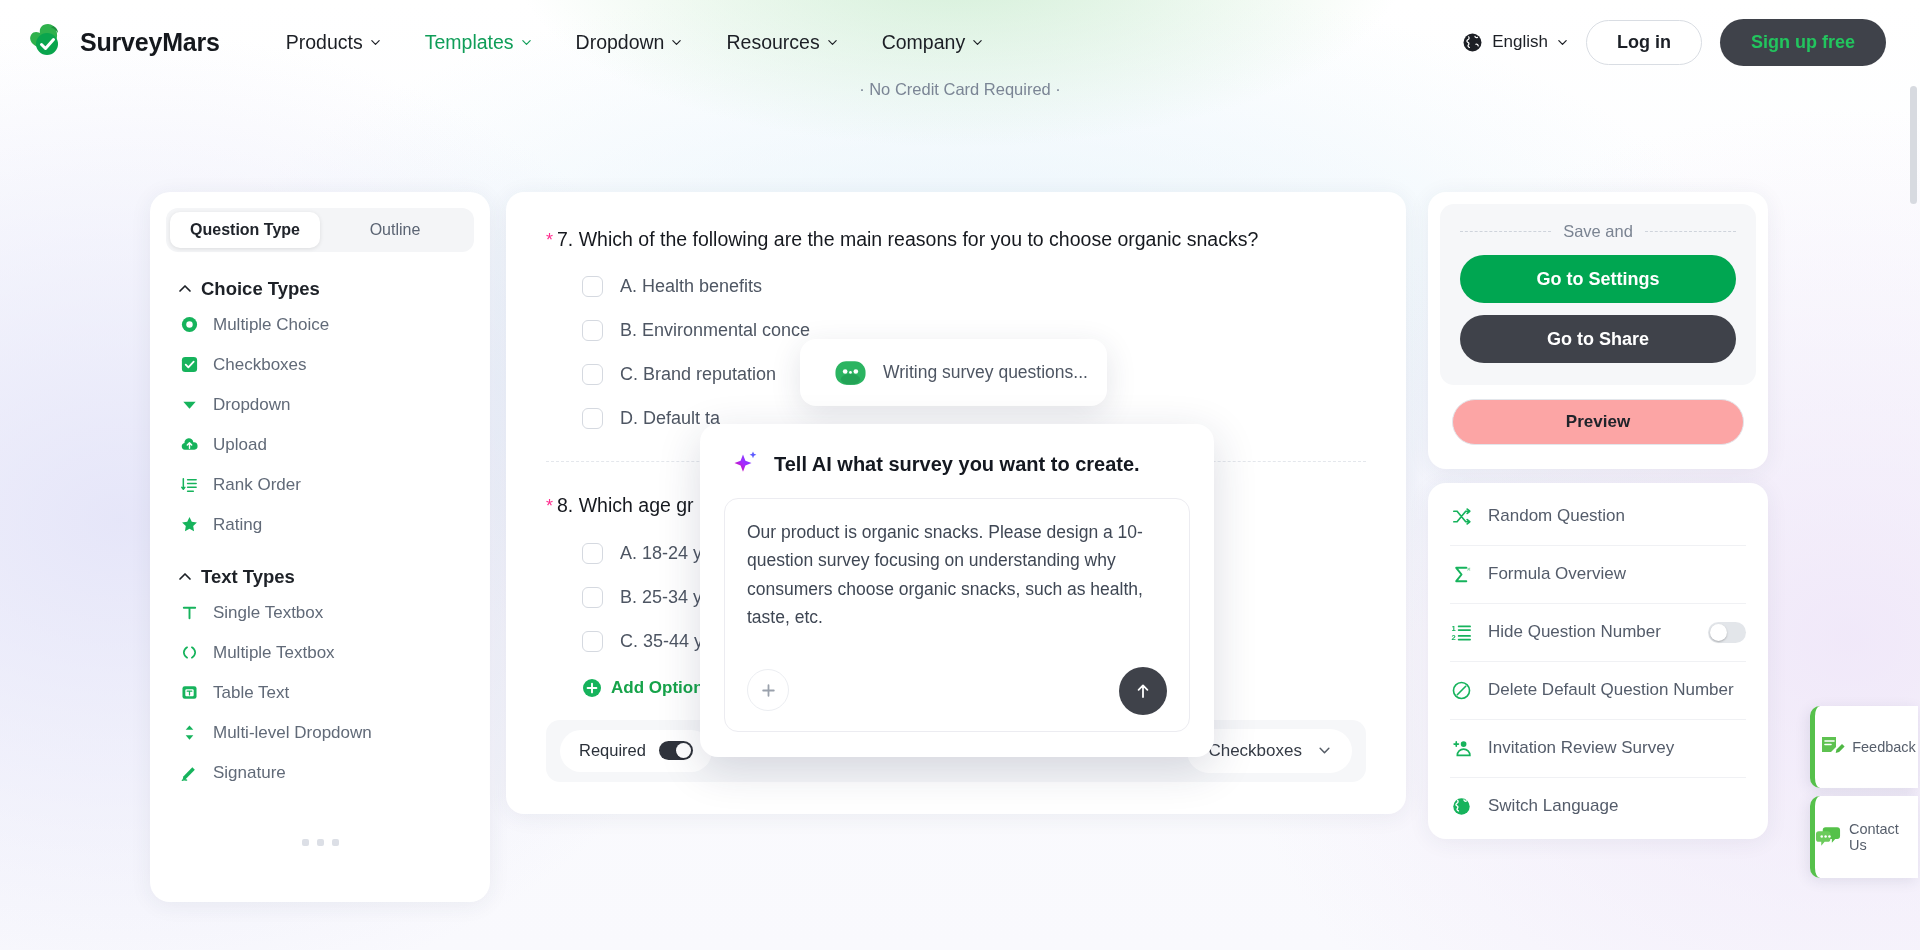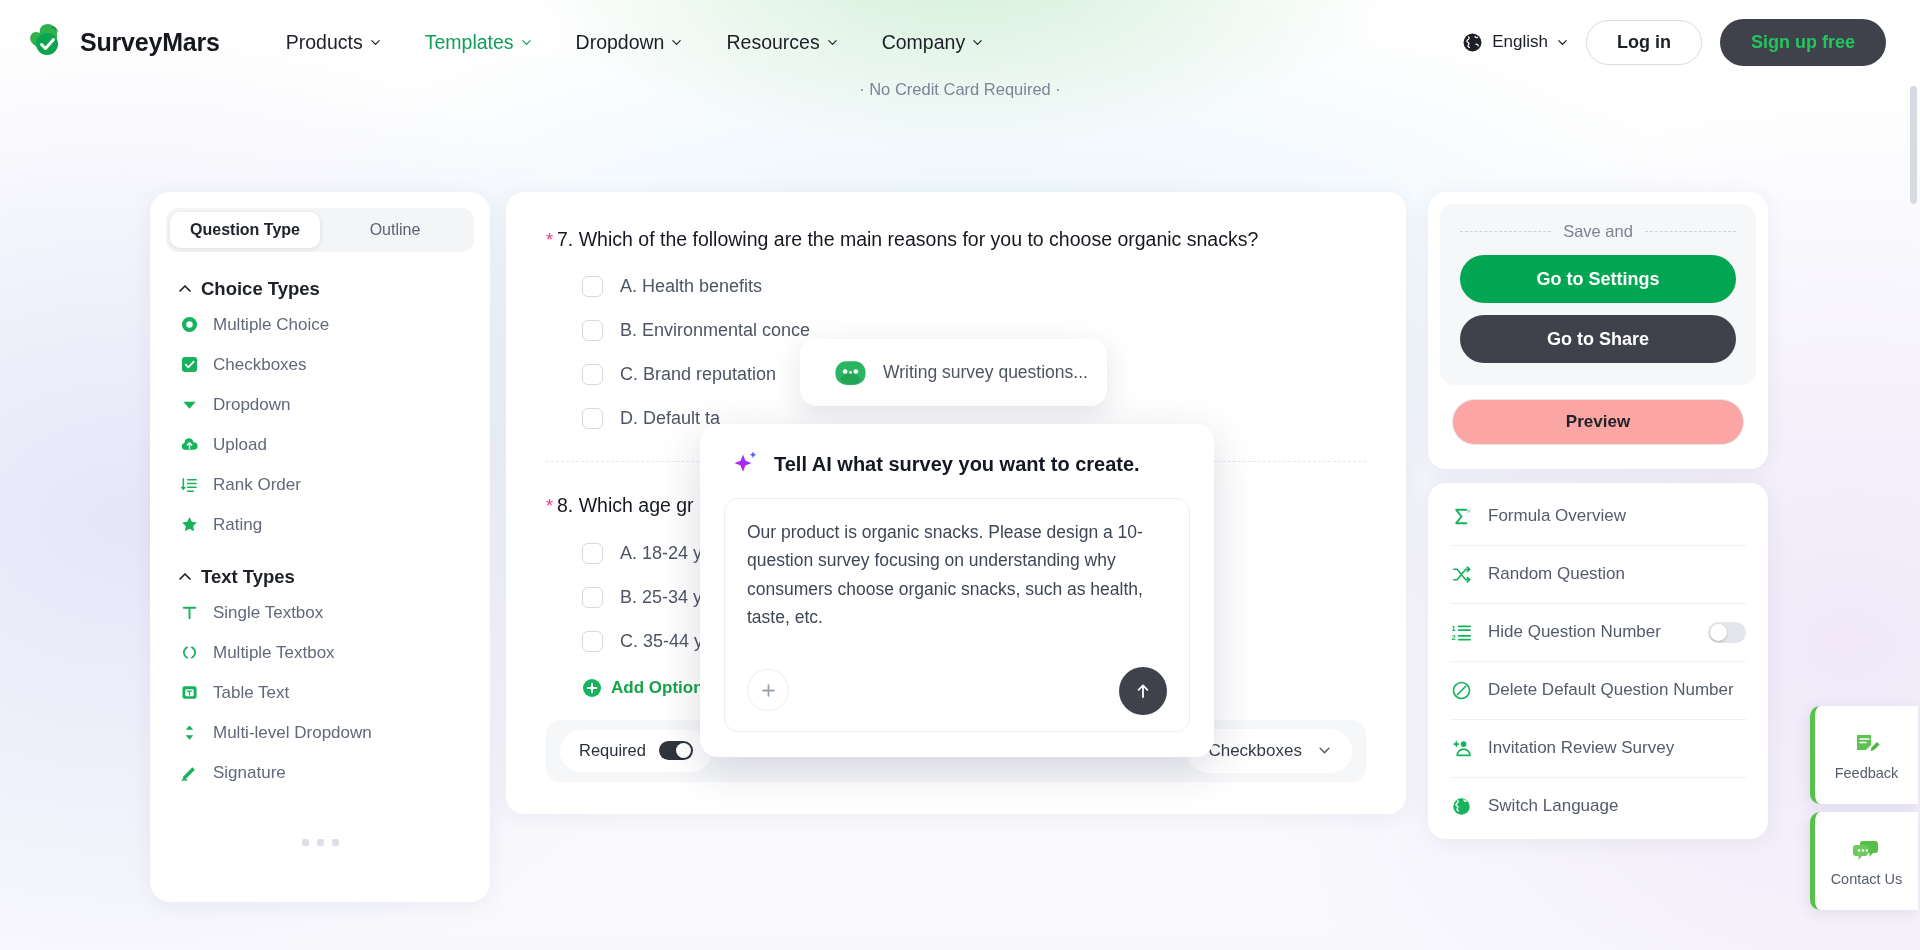--- a/index.html
+++ b/index.html
@@ -192,23 +192,23 @@
     cursor:pointer;
   }
   .ai-send {
     position:absolute; right: 22px; bottom: 16px; width: 48px; height: 48px; border-radius: 50%;
     background:#3f424a; display:flex; align-items:center; justify-content:center; cursor:pointer;
   }
 
   
   .edge-widgets { position: absolute; right: 0px; top: 706px; width: 110px; z-index: 35; }
   .edge-w {
-    width: 108px; height: 98px; background:#fff; border-left: 5px solid #56c14b;
+    width: 108px; height: 82px; background:#fff; border-left: 5px solid #56c14b;
     border-radius: 10px 0 0 10px; box-shadow: -2px 3px 14px rgba(40,50,90,0.10);
-    display:flex; flex-direction:column; align-items:center; justify-content:center; gap: 5px;
+    display:flex; align-items:center; justify-content:center; gap: 5px;
     cursor:pointer; margin-bottom: 8px;
   }
   .edge-w .lab { font-size: 14.5px; color:#565e6b; }
 
   
   .scrollbar { position:absolute; right: 2px; top: 86px; width: 9px; height: 864px; background: transparent; }
   .scroll-thumb { position:absolute; right: 1px; top: 0px; width: 7px; height: 118px; background:#d7dae0; border-radius: 6px; }
 </style>
 </head>
 <body>
@@ -505,34 +505,34 @@
         <button class="big-btn green">Go to Settings</button>
         <button class="big-btn dark">Go to Share</button>
       </div>
       <button class="preview-btn">Preview</button>
     </div>
 
     <div class="menu-card">
       <div class="menu-item">
         <span class="menu-ico">
           <svg viewBox="0 0 22 22" width="21" height="21">
+              <path d="M3 5.5h3.4l9 11H19M3 16.5h3.4l9-11H19" stroke="#16b35c" stroke-width="1.8" fill="none" stroke-linecap="round"></path>
+              <path d="M17 3.3l2.6 2.2L17 7.7M17 14.3l2.6 2.2L17 18.7" stroke="#16b35c" stroke-width="1.8" fill="none" stroke-linecap="round" stroke-linejoin="round"></path>
+            </svg>
+        </span>
+        <span class="menu-label">Random Question</span>
+      </div>
+      <div class="menu-item">
+        <span class="menu-ico">
+          <svg viewBox="0 0 22 22" width="21" height="21">
               <path d="M16 4H5.5l5.5 7-5.5 7H16" stroke="#16b35c" stroke-width="2.1" fill="none" stroke-linecap="round" stroke-linejoin="round"></path>
               <path d="M17.5 4.2l2.2 2.2M19.7 4.2l-2.2 2.2" stroke="#8fd9ab" stroke-width="1.1" stroke-linecap="round"></path>
             </svg>
         </span>
         <span class="menu-label">Formula Overview</span>
-      </div>
-      <div class="menu-item">
-        <span class="menu-ico">
-          <svg viewBox="0 0 22 22" width="21" height="21">
-              <path d="M3 5.5h3.4l9 11H19M3 16.5h3.4l9-11H19" stroke="#16b35c" stroke-width="1.8" fill="none" stroke-linecap="round"></path>
-              <path d="M17 3.3l2.6 2.2L17 7.7M17 14.3l2.6 2.2L17 18.7" stroke="#16b35c" stroke-width="1.8" fill="none" stroke-linecap="round" stroke-linejoin="round"></path>
-            </svg>
-        </span>
-        <span class="menu-label">Random Question</span>
       </div>
       <div class="menu-item">
         <span class="menu-ico">
           <svg viewBox="0 0 22 22" width="21" height="21">
               <text x="0.5" y="9" font-size="8" font-family="Liberation Sans, sans-serif" font-weight="700" fill="#16b35c">1</text>
               <text x="0.5" y="19" font-size="8" font-family="Liberation Sans, sans-serif" font-weight="700" fill="#16b35c">2</text>
               <path d="M8 4.6h12M8 8.4h12M8 14.6h12M8 18.4h12" stroke="#16b35c" stroke-width="1.8" stroke-linecap="round"></path>
             </svg>
         </span>
         <span class="menu-label">Hide Question Number</span>

